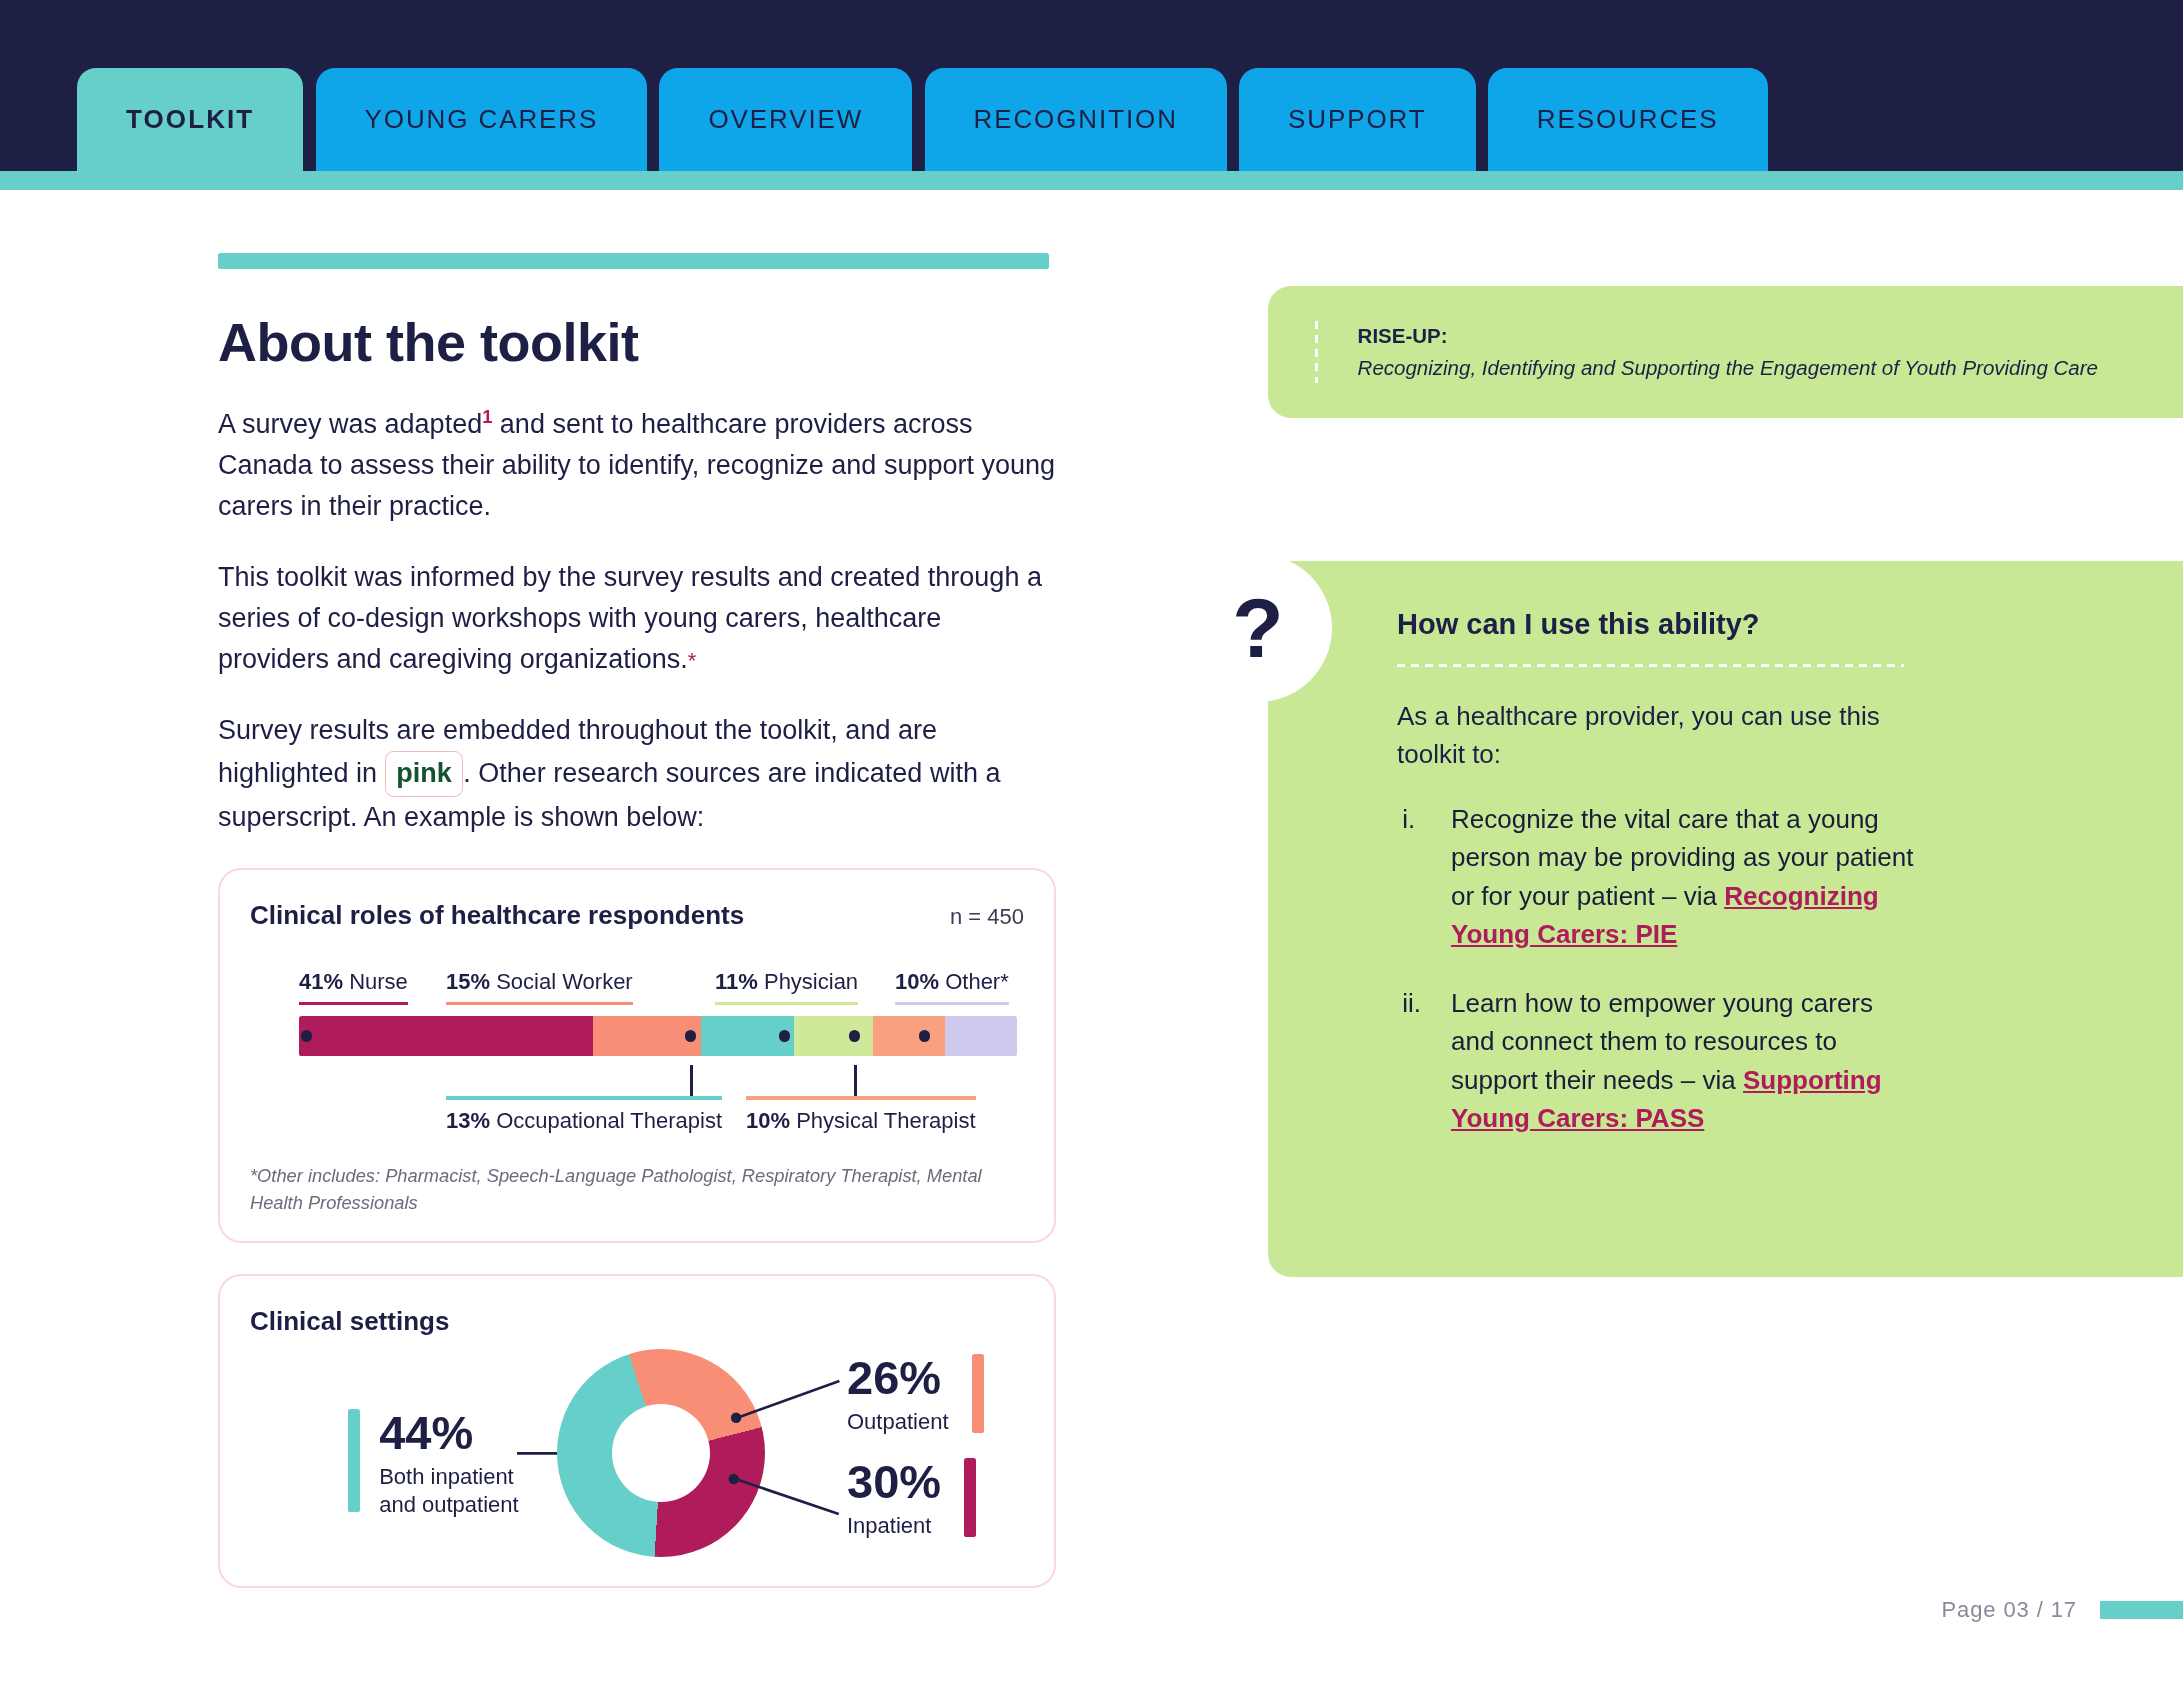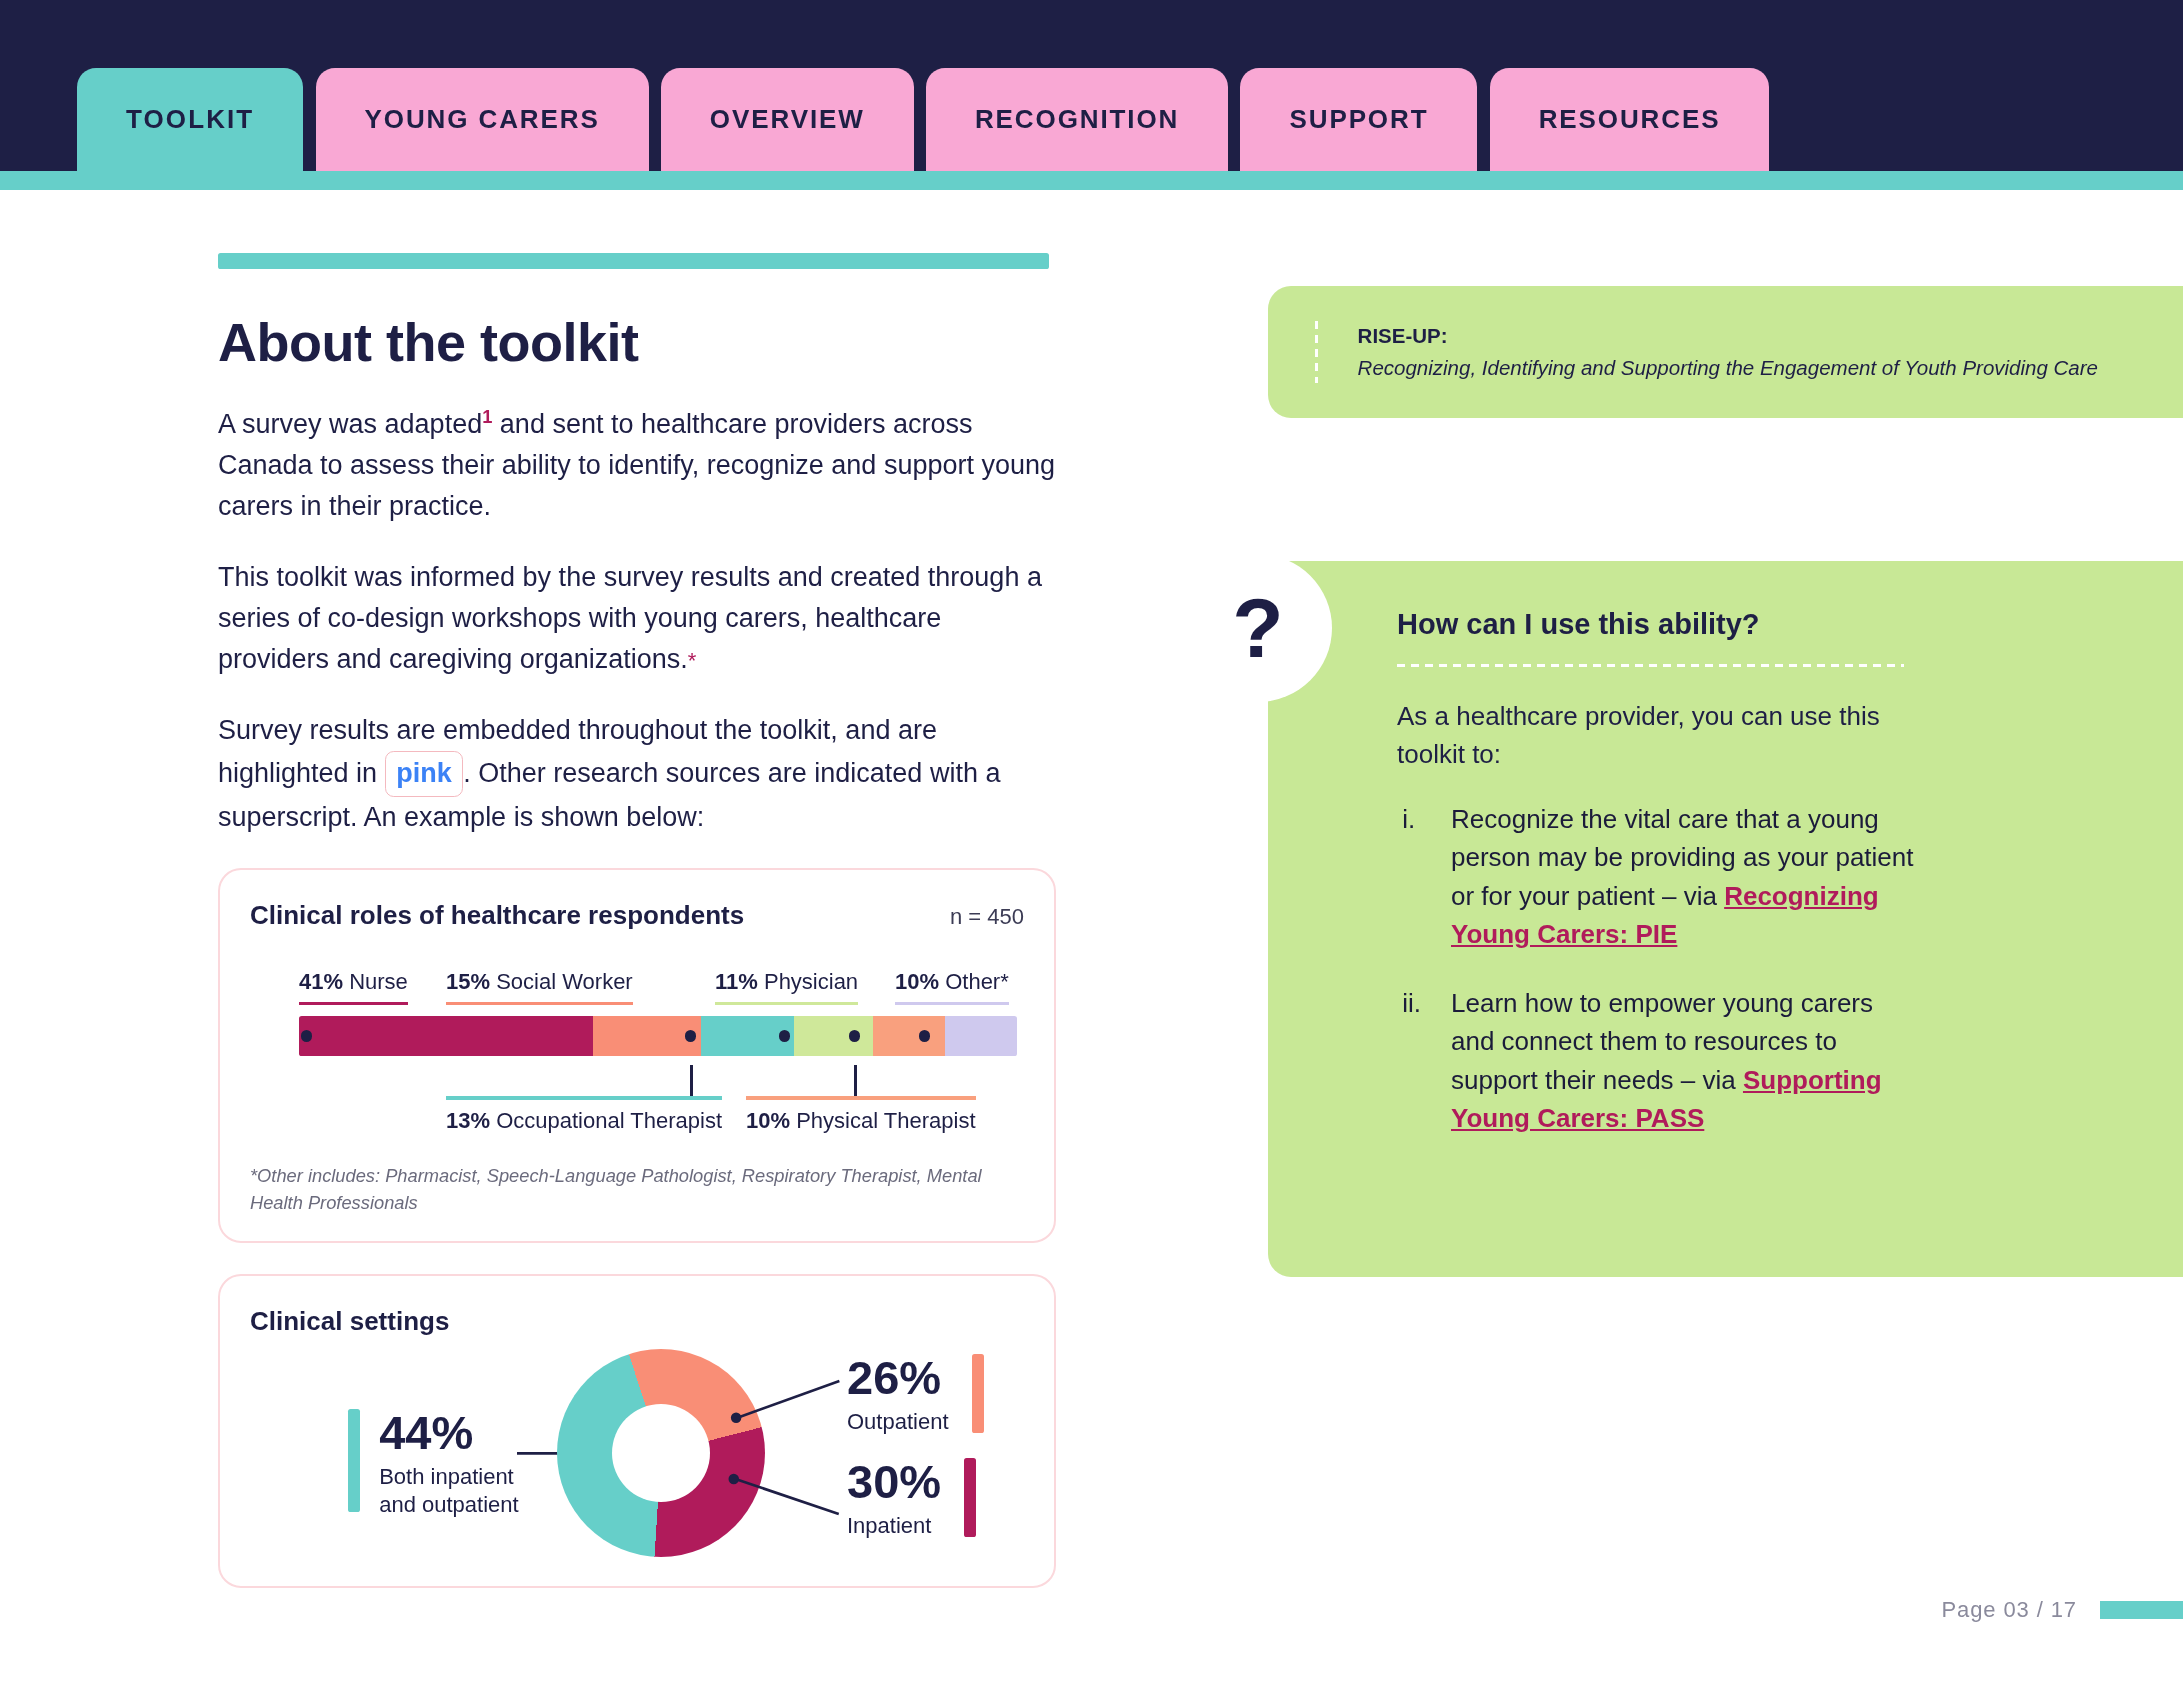--- a/index.html
+++ b/index.html
@@ -25,24 +25,24 @@
     align-items:flex-end;
     gap:12.2px;
   }
   .tab {
     height:103px;
     padding:0 49px;
     display:flex;
     align-items:center;
     justify-content:center;
     border-radius:19px 19px 0 0;
-    background:#f9a8d4;
+    background:#0ea5e9;
     color:#1e1f45;
     font-size:26px;
-    font-weight:700;
+    font-weight:400;
     letter-spacing:1.9px;
   }
   .tab.active {
     background:#66cfc9;
     font-weight:700;
     letter-spacing:2.1px;
   }
   .navstrip {
     height:19px;
     background:#66cfc9;
@@ -79,21 +79,21 @@
     line-height:1.52;
     color:#1e1f45;
   }
   sup.num { color:#b01b5b; font-weight:700; font-size:18.3px; }
   .ast { color:#b01b5b; font-size:22px; }
   .pink-chip {
     display:inline-block;
     border:1.7px solid #f4b9bf;
     border-radius:8.7px;
     padding:0.9px 10.5px 2.6px 10.5px;
-    color:#3b82f6;
+    color:#14532d;
     font-weight:600;
   }
 
   
   .card {
     margin-top:10.5px;
     border:2.6px solid #fbd8dc;
     border-radius:23px;
     background:#fff;
     padding:30px 30px 24.5px 30px;

